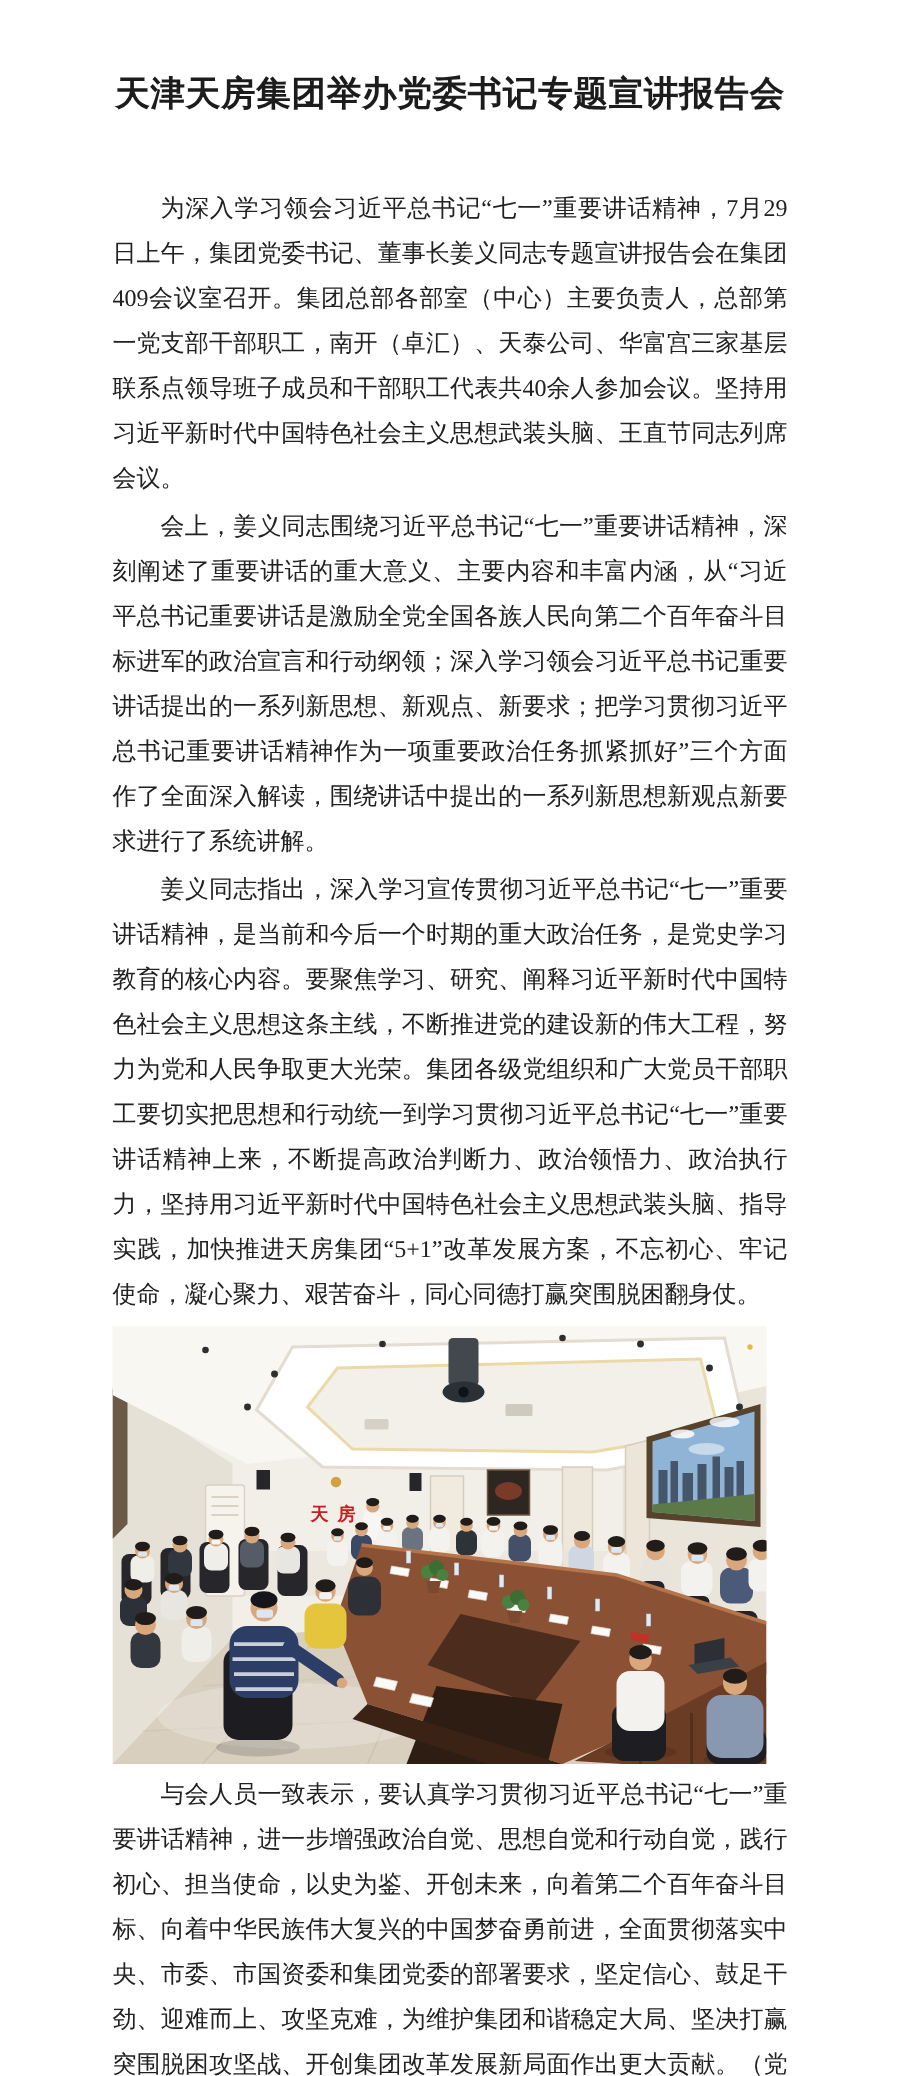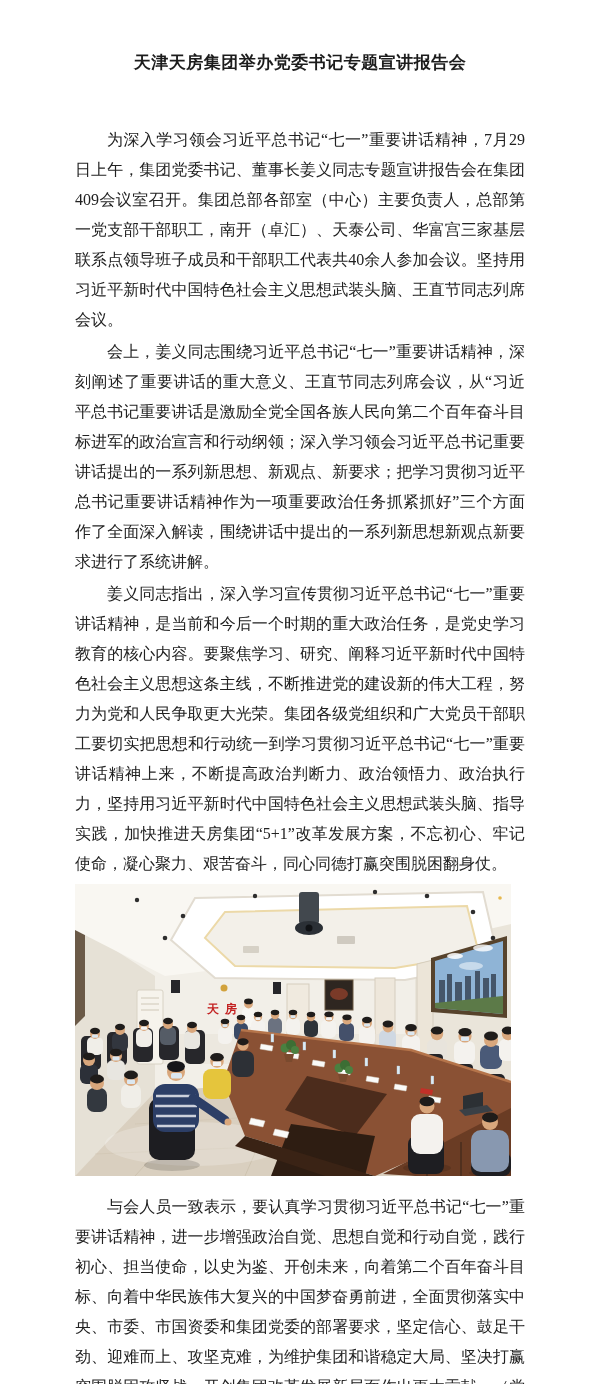--- a/index.html
+++ b/index.html
@@ -1,37 +1,37 @@
 <!DOCTYPE html>
 <html><head>
 <meta charset="utf-8">
 <style>
   html,body{margin:0;padding:0;background:#ffffff;}
   body{width:600px;height:1384px;overflow:hidden;
        font-family:"Liberation Serif","DejaVu Serif",serif;}
   .page{width:600px;height:1384px;background:#ffffff;}
   .title{margin:46px 40px 0;line-height:34px;text-align:center;
-         font-size:17px;font-weight:bold;letter-spacing:0.5px;color:#1c1c1c;}
+         font-size:23px;font-weight:bold;letter-spacing:0.5px;color:#1c1c1c;}
   .content{margin:45px 75px 0;width:450px;color:#212121;
            font-size:16px;line-height:30px;text-align:justify;}
   .content p{margin:0 0 2px;text-indent:2em;}
-  .photo{margin:5px auto 16px;width:492px;height:292px;display:block;padding:0;}
+  .photo{margin:5px auto 6px;width:492px;height:292px;display:block;padding:0;}
   .photo svg{display:block;}
   .closing{margin-top:6px;}
 </style>
 </head>
 <body>
 
 <div class="page">
 
   <h1 class="title">天津天房集团举办党委书记专题宣讲报告会</h1>
 
   <div class="content">
     <p>为深入学习领会习近平总书记“七一”重要讲话精神，7月29日上午，集团党委书记、董事长姜义同志专题宣讲报告会在集团409会议室召开。集团总部各部室（中心）主要负责人，总部第一党支部干部职工，南开（卓汇）、天泰公司、华富宫三家基层联系点领导班子成员和干部职工代表共40余人参加会议。坚持用习近平新时代中国特色社会主义思想武装头脑、王直节同志列席会议。</p>
-    <p>会上，姜义同志围绕习近平总书记“七一”重要讲话精神，深刻阐述了重要讲话的重大意义、王直节同志列席会议，从“习近平总书记重要讲话是激励全党全国各族人民向第二个百年奋斗目标进军的政治宣言和行动纲领；深入学习领会习近平总书记重要讲话提出的一系列新思想、新观点、新要求；把学习贯彻习近平总书记重要讲话精神作为一项重要政治任务抓紧抓好”三个方面作了全面深入解读，围绕讲话中提出的一系列新思想新观点新要求进行了系统讲解。</p>
+    <p>会上，姜义同志围绕习近平总书记“七一”重要讲话精神，深刻阐述了重要讲话的重大意义、主要内容和丰富内涵，从“习近平总书记重要讲话是激励全党全国各族人民向第二个百年奋斗目标进军的政治宣言和行动纲领；深入学习领会习近平总书记重要讲话提出的一系列新思想、新观点、新要求；把学习贯彻习近平总书记重要讲话精神作为一项重要政治任务抓紧抓好”三个方面作了全面深入解读，围绕讲话中提出的一系列新思想新观点新要求进行了系统讲解。</p>
     <p>姜义同志指出，深入学习宣传贯彻习近平总书记“七一”重要讲话精神，是当前和今后一个时期的重大政治任务，是党史学习教育的核心内容。要聚焦学习、研究、阐释习近平新时代中国特色社会主义思想这条主线，不断推进党的建设新的伟大工程，努力为党和人民争取更大光荣。集团各级党组织和广大党员干部职工要切实把思想和行动统一到学习贯彻习近平总书记“七一”重要讲话精神上来，不断提高政治判断力、政治领悟力、政治执行力，坚持用习近平新时代中国特色社会主义思想武装头脑、指导实践，加快推进天房集团“5+1”改革发展方案，不忘初心、牢记使命，凝心聚力、艰苦奋斗，同心同德打赢突围脱困翻身仗。</p>
 
     <div class="photo">
       <svg width="436" height="292" viewBox="0 0 436 292">
 
         <rect width="436" height="292" fill="#f2efe8"></rect>
         <polygon points="340,60 436,28 436,292 340,292" fill="#eae5da"></polygon>
         <polygon points="0,40 80,92 80,212 0,292" fill="#e6e1d6"></polygon>
         <polygon points="0,42 10,48 10,132 0,142" fill="#6b5a48"></polygon>
 

